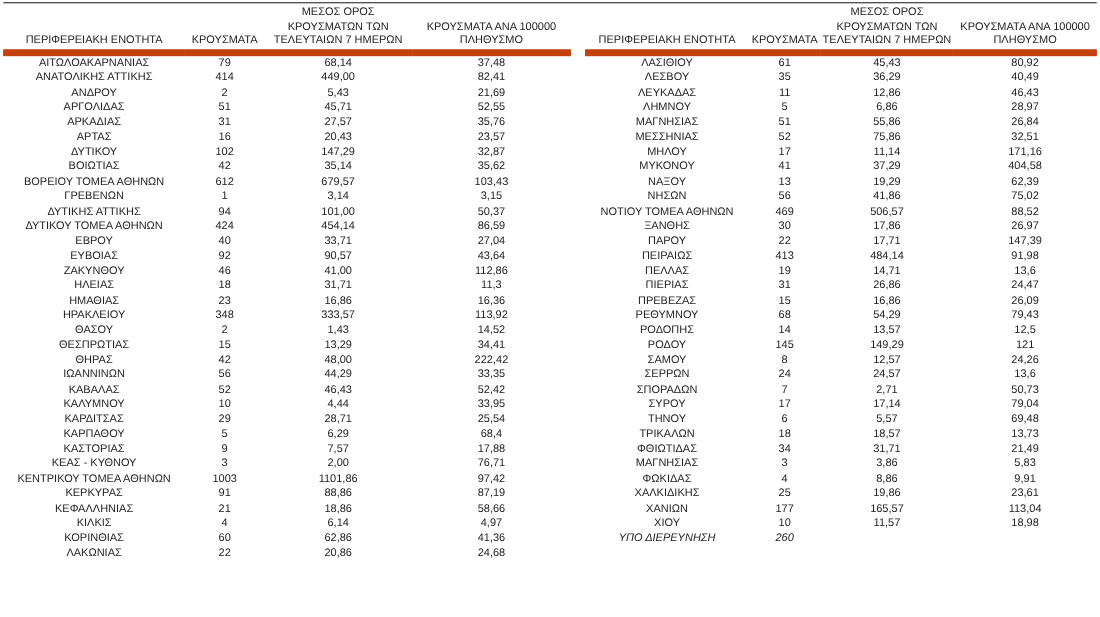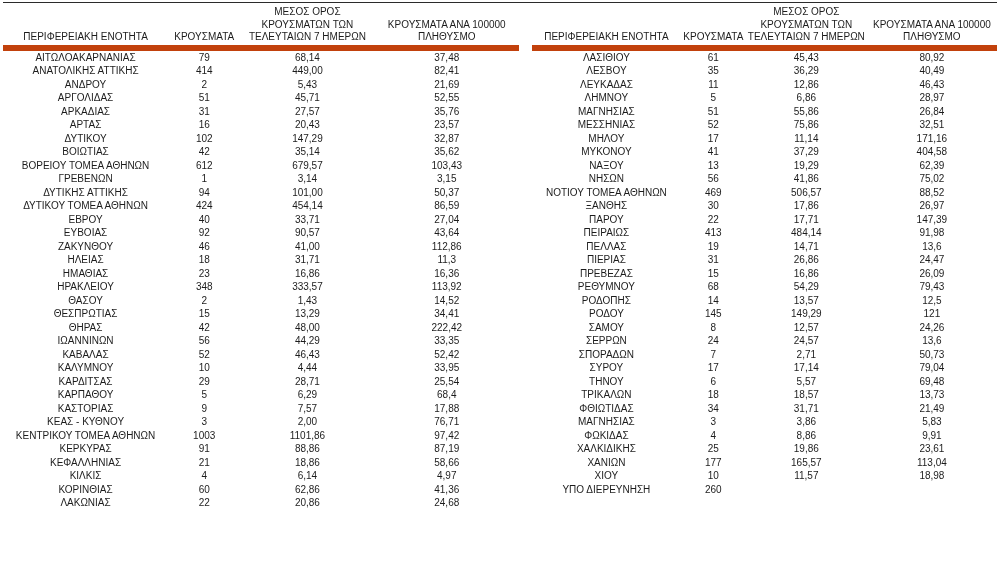--- a/index.html
+++ b/index.html
@@ -26,21 +26,21 @@
     padding:3px 0 1px 0;height:36px;
     border-bottom:6px solid #c2410c;
     white-space:nowrap;
   }
   th .hline{display:block;}
   td{
     font-size:10px;line-height:13.5px;height:13.5px;
     text-align:center;vertical-align:middle;
     padding:0;white-space:nowrap;overflow:hidden;
   }
-  tr.italic td{}
+  tr.italic td{font-style:italic;}
 </style>
 </head>
 <body>
 
 <div class="tables-wrap">
 
   <table class="t-left">
     <colgroup>
       <col class="c-region">
         <col class="c-cases">

